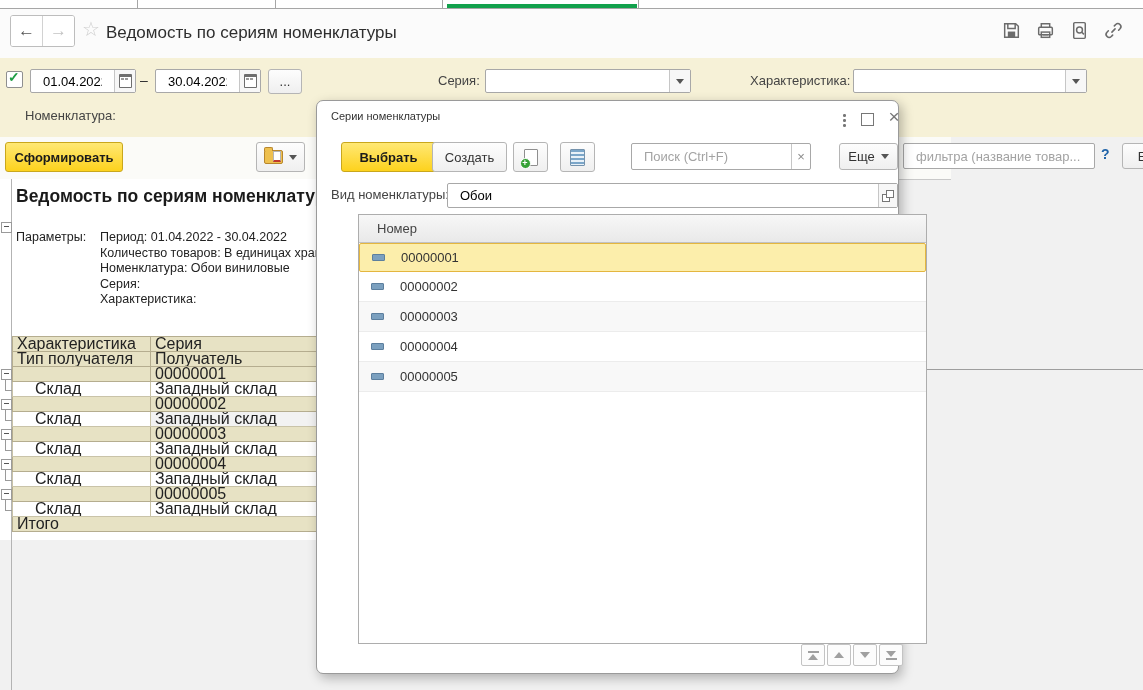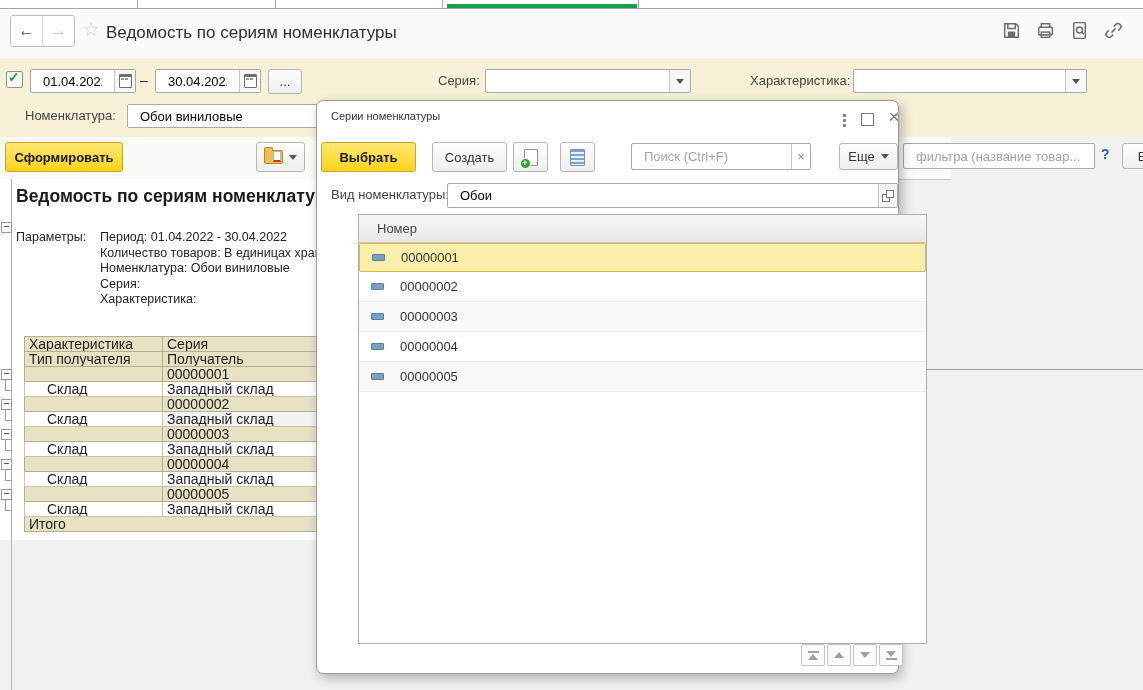--- a/index.html
+++ b/index.html
@@ -49,21 +49,21 @@
   
   .sheet{left:0;top:179px;width:316px;height:361px;background:#ffffff;}
   .vline{left:11px;top:179px;width:1px;height:511px;background:#b3b3b3;}
   .grpbox{width:9px;height:9px;background:#fff;border:1px solid #9a9a9a;}
   .grpbox::after{content:"";position:absolute;left:2px;top:3px;width:5px;height:1px;background:#555;}
   .grpL{border-left:1px solid #9a9a9a;border-bottom:1px solid #9a9a9a;}
   .rtitle{left:16px;top:186px;font-size:17.5px;font-weight:bold;color:#1a1a1a;white-space:nowrap;}
   .params{left:16px;top:230px;font-size:12.5px;line-height:15.5px;color:#222;white-space:nowrap;}
   .params .plbl{position:absolute;left:0;top:0;}
   .params .pvals{position:absolute;left:84px;top:0;}
-  .rtable{left:24px;top:336px;width:338px;border-collapse:collapse;table-layout:fixed;font-size:14px;color:#222;}
+  .rtable{left:12px;top:336px;width:338px;border-collapse:collapse;table-layout:fixed;font-size:16px;color:#222;}
   .rtable td{border:1px solid #b5ad8f;padding:0 4px;height:14px;line-height:14px;white-space:nowrap;overflow:hidden;}
   .rtable .beige td{background:#e7e2c4;}
   .rtable .white td{background:#fff;border-color:#c9c3a8;}
   .rtable td.ind{padding-left:22px;}
   .rtable td.activecell{background:#f2f2f2;}
 
   
   .rline{left:897px;top:369px;width:246px;height:1px;background:#9e9e9e;}
 
   
@@ -183,23 +183,20 @@
     </div>
     <div class="abs lbl" style="left:750px;top:15px">Характеристика:</div>
     <div class="abs field" style="left:853px;top:11px;width:232px;height:22px">
       <input style="">
       <div class="fseg">
           <span class="caret"></span>
         </div>
     </div>
 
     <div class="abs lbl" style="left:25px;top:50px">Номенклатура:</div>
-    <div class="abs field" style="left:127px;top:46px;width:220px;height:22px">
-      <input value="Обои виниловые" style="">
-    </div>
   </div>
 
   <div class="abs cmdbar">
     <div class="abs btn btn-yellow" style="left:5px;top:5px;width:116px;height:28px">Сформировать</div>
     <div class="abs btn" style="left:256px;top:5px;width:47px;height:28px;gap:6px">
       <span class="folder-ic"></span>
       <span class="caret"></span>
     </div>
     <div class="abs field" style="left:903px;top:6px;width:190px;height:24px">
       <input placeholder="фильтра (название товар..." style="">
@@ -296,21 +293,21 @@
     </table>
 
   <div class="abs rline"></div>
 
   <div class="abs modal">
     <div class="abs mtitle">Серии номенклатуры</div>
     <div class="abs dots"></div>
     <div class="abs maxic"></div>
     <div class="abs closeic">×</div>
 
-    <div class="abs btn btn-yellow" style="left:4px;top:41px;width:93px;height:28px">Выбрать</div>
+    <div class="abs btn btn-yellow" style="left:24px;top:41px;width:93px;height:28px">Выбрать</div>
     <div class="abs btn" style="left:115px;top:41px;width:73px;height:28px">Создать</div>
     <div class="abs btn" style="left:196px;top:41px;width:33px;height:28px">
       <span class="page-ic"></span>
     </div>
     <div class="abs btn" style="left:243px;top:41px;width:33px;height:28px">
       <span class="list-ic"></span>
     </div>
     <div class="abs field searchbox" style="left:314px;top:42px;width:178px;height:25px">
       <input placeholder="Поиск (Ctrl+F)" style="">
       <div class="clearx">×</div>

